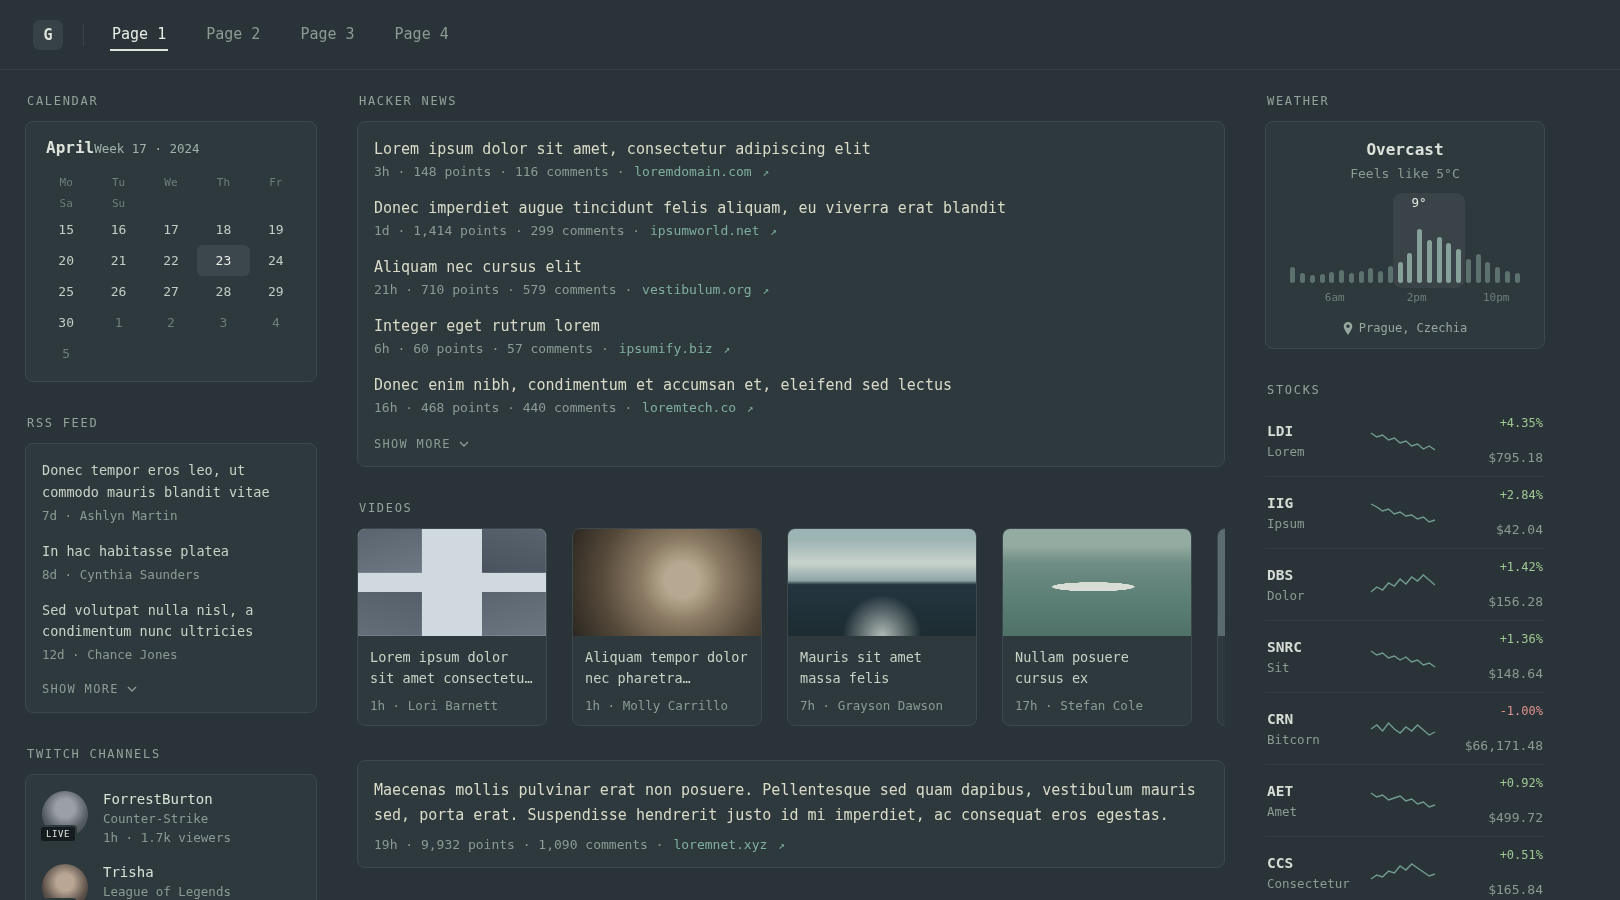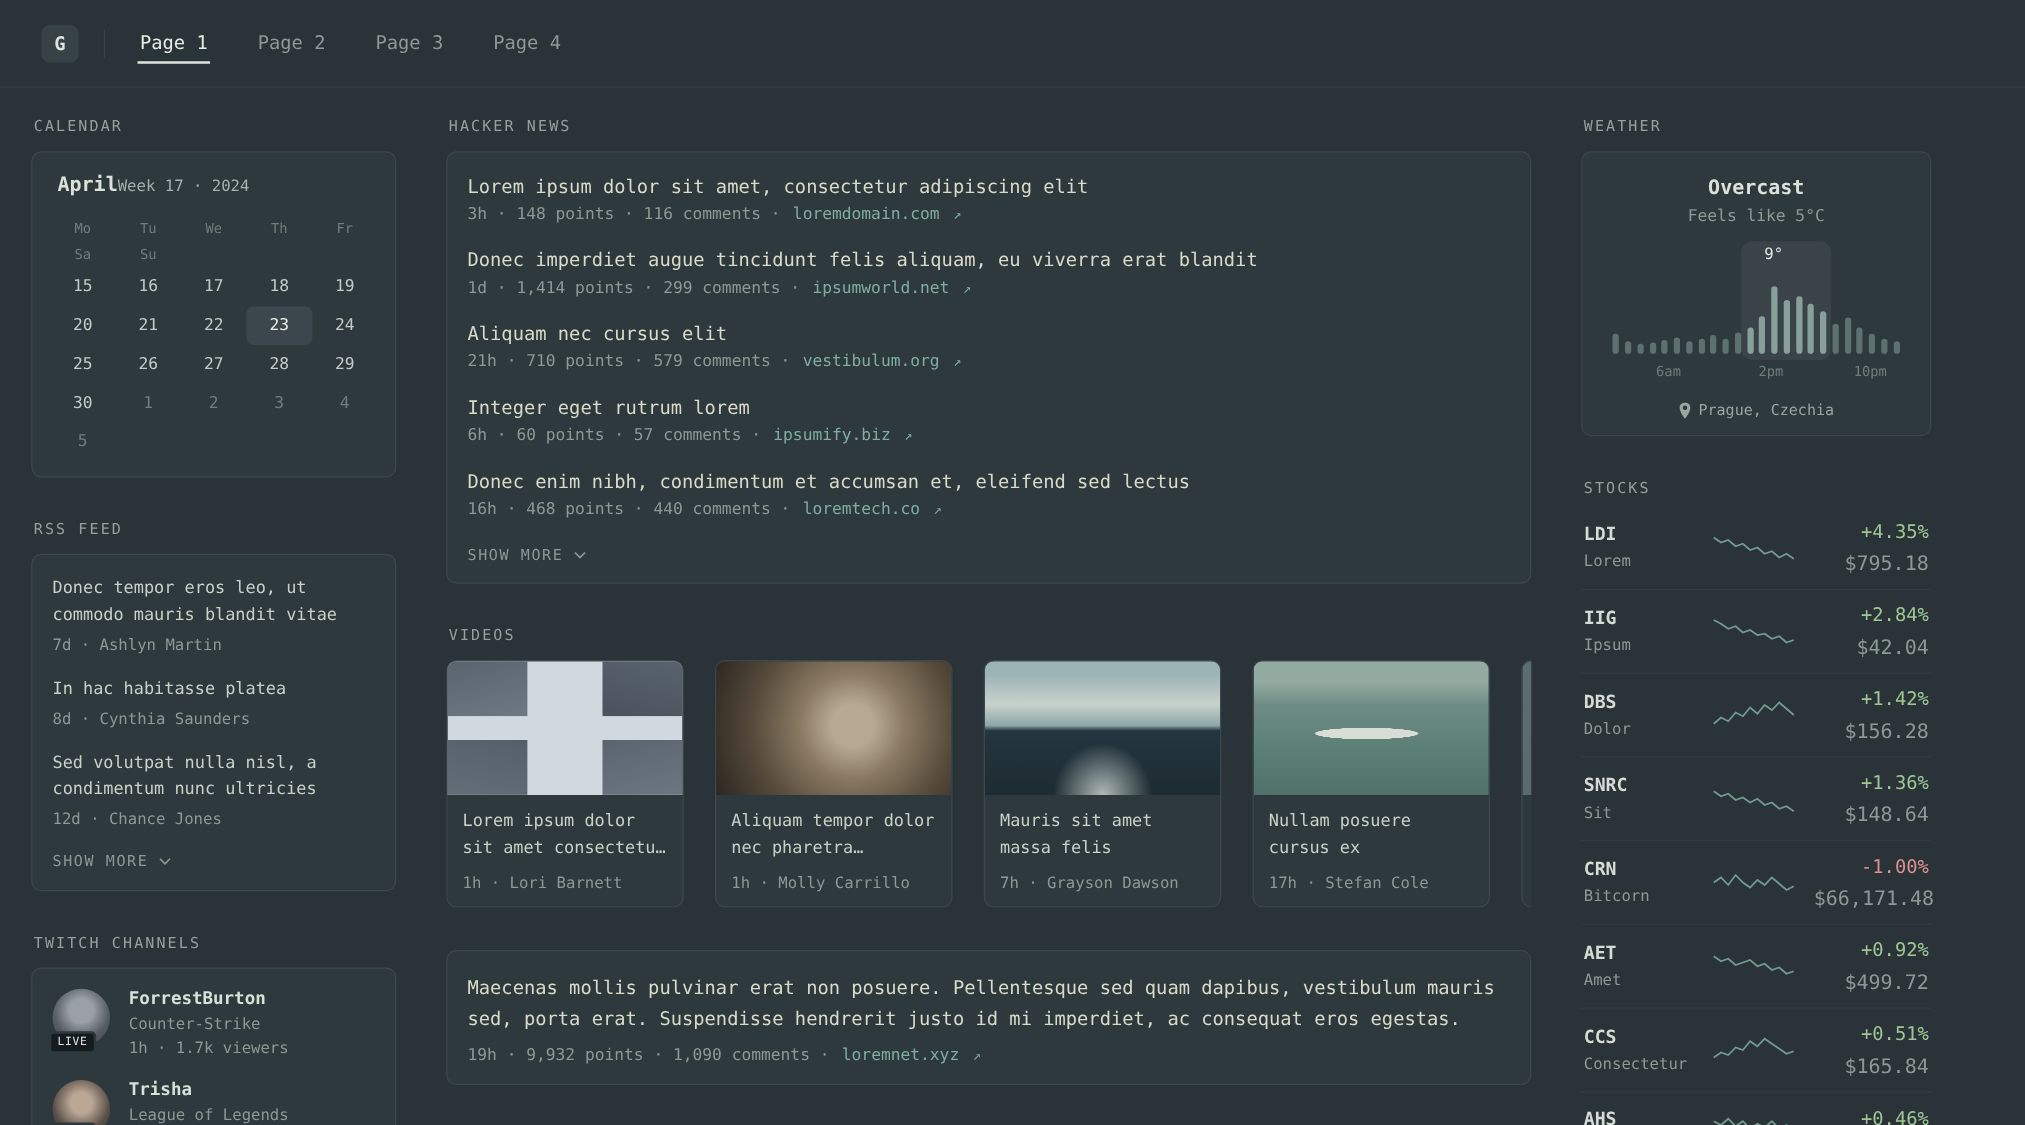--- a/index.html
+++ b/index.html
@@ -49,21 +49,21 @@
             color:var(--muted);cursor:pointer;background:none;border:none;padding:2px 0;font-family:inherit}
   .showmore svg{stroke:var(--muted);fill:none;stroke-width:1.4}
   
   .tw-row{display:flex;gap:15px;margin-bottom:19px;align-items:flex-start}
   .tw-avatar{width:46px;height:46px;border-radius:50%;position:relative;flex:none}
   .av1{background:radial-gradient(circle at 50% 38%,#9aa0a5 0 26%,#565e63 60%,#373f44 100%)}
   .av2{background:radial-gradient(circle at 50% 40%,#b9a694 0 24%,#5a4f48 62%,#3a3633 100%)}
   .av3{background:radial-gradient(circle at 50% 42%,#d8c9a8 0 28%,#8a7a66 62%,#5c5246 100%)}
   .tw-live{position:absolute;left:-3px;bottom:-6px;background:#151c20;color:#dfe5dd;font-size:9px;
            letter-spacing:.6px;padding:2px 5px;border-radius:4px;border:2px solid var(--card)}
-  .tw-name{font-size:14px;font-weight:700;color:#d5e2d5;cursor:pointer}
+  .tw-name{font-size:14px;font-weight:400;color:#d5e2d5;cursor:pointer}
   .tw-game,.tw-meta{font-size:12.5px;color:var(--muted);margin-top:4px}
   
   .hn-card{padding:18px 16px 13px}
   .hn-item{margin-bottom:20px}
   .hn-title{font-size:15px;color:var(--warm);cursor:pointer}
   .story-meta{font-size:13px;color:var(--muted);margin-top:6px}
   .domain{color:var(--link);margin-left:2px;cursor:pointer}
   .ext{color:var(--link);font-size:11px;margin-left:3px}
   .sub-card{padding:17px 16px 15px}
   .sub-title{font-size:15px;line-height:1.65;color:var(--warm);cursor:pointer}
@@ -109,23 +109,23 @@
   
   .stock-row{display:flex;align-items:center;padding:11px 2px;border-top:1px solid rgba(255,255,255,.045);cursor:pointer}
   .stock-row:first-of-type{border-top:none;padding-top:6px}
   .stock-left{width:88px;flex:none}
   .stock-sym{font-size:14.5px;font-weight:bold;color:#d6dcd4}
   .stock-name{font-size:12.5px;color:var(--muted);margin-top:5px}
   .spark-wrap{flex:1;display:flex;justify-content:center}
   svg.spark{width:64px;height:26px;overflow:visible}
   svg.spark polyline{fill:none;stroke:var(--link);stroke-width:1.4;opacity:.85}
   .stock-right{flex:none;width:92px;text-align:right}
-  .stock-chg{font-size:15px;color:var(--positive)}
+  .stock-chg{font-size:12px;color:var(--positive)}
   .stock-row.negative .stock-chg{color:var(--negative)}
-  .stock-price{font-size:16px;color:var(--muted);margin-top:7px}
+  .stock-price{font-size:13px;color:var(--muted);margin-top:20px}
 </style>
 </head>
 <body>
 
 <header class="topbar">
   <div class="logo">G</div>
   <div class="nav-div"></div>
   <nav class="tabs">
 
   <div class="tab active">Page 1</div>

